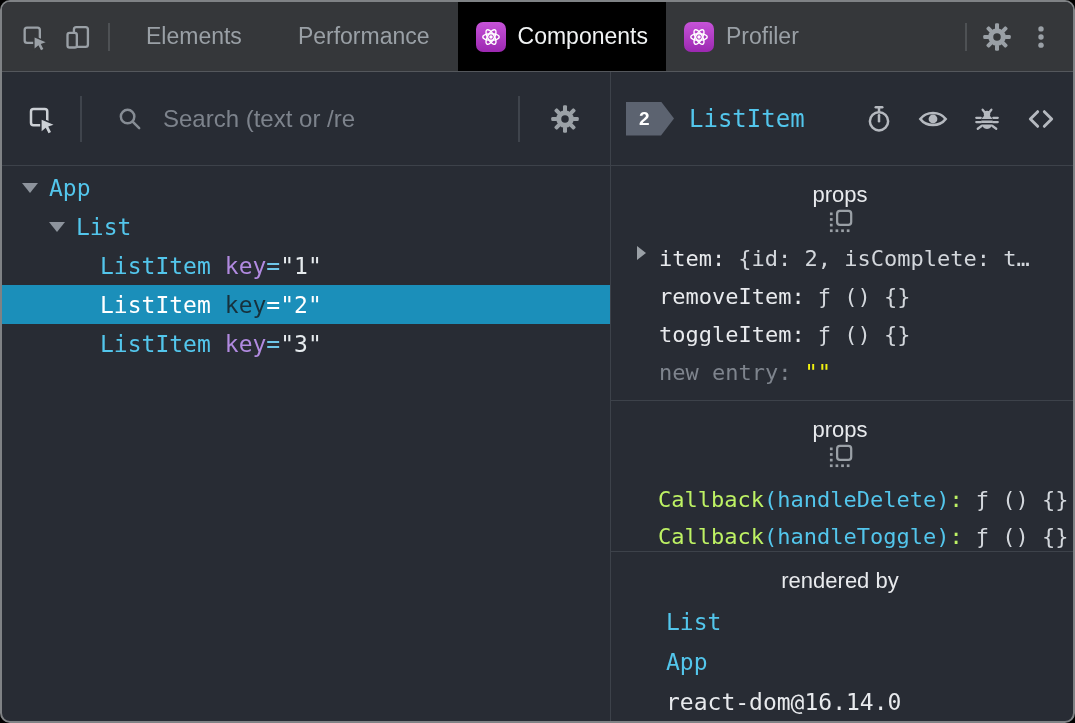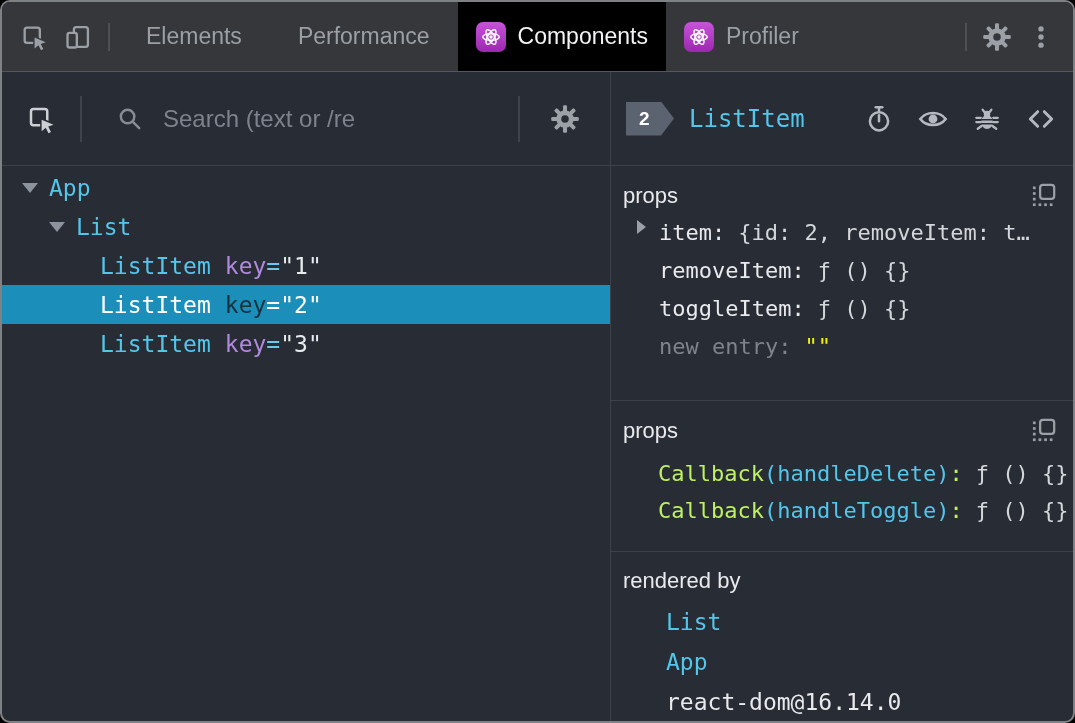--- a/index.html
+++ b/index.html
@@ -93,21 +93,21 @@
   }
   .comp-name { margin-left:15px; font-family:"DejaVu Sans Mono",monospace; font-size:24px; color:#53c6ec; }
   .rh-icons { margin-left:auto; display:flex; align-items:center; gap:23px; padding-right:16px; }
   .rh-icons .icon-btn { cursor:pointer; display:flex; }
 
   
   .section { border-bottom:1px solid #3d424a; }
   .section.props { height:235px; flex:none; }
   .section.hooks { height:151px; flex:none; }
   .section.rendered { flex:1; border-bottom:none; }
-  .sec-head { display:flex; align-items:center; justify-content:space-between; padding:16px 16px 0 12px; }
+  .sec-head { display:flex; align-items:center; justify-content:space-between; padding:16px 16px 0 12px;flex-direction:column; }
   .sec-title { color:#e8eaed; font-size:22px; }
   .sec-copy { cursor:pointer; display:flex; }
   .kv-rows { margin-top:11px; font-family:"DejaVu Sans Mono",monospace; font-size:22px; }
   .prow { height:38px; display:flex; align-items:flex-start; padding-left:26px; white-space:pre; }
   .pcaret-slot { width:22px; flex:none; display:flex; align-items:center; }
   .caret-right {
     width:0; height:0;
     border-top:7px solid transparent; border-bottom:7px solid transparent;
     border-left:9px solid #9aa0a6;
   }
@@ -328,21 +328,21 @@
                 <rect x="7.6" y="19" width="2.4" height="2.4"></rect>
                   <rect x="12.6" y="19" width="2.4" height="2.4"></rect>
                 <rect x="17.6" y="19" width="2.4" height="2.4"></rect>
               </g>
             </svg>
           </span>
         </div>
         <div class="kv-rows">
           <div class="prow">
             <span class="pcaret-slot"><span class="caret-right"></span></span>
-            <span class="pname">item</span><span class="pcolon">:</span><span class="pval">{id: 2, removeItem: t…</span>
+            <span class="pname">item</span><span class="pcolon">:</span><span class="pval">{id: 2, isComplete: t…</span>
           </div>
           <div class="prow">
             <span class="pcaret-slot"></span>
             <span class="pname">removeItem</span><span class="pcolon">:</span><span class="pval">ƒ () {}</span>
           </div>
           <div class="prow">
             <span class="pcaret-slot"></span>
             <span class="pname">toggleItem</span><span class="pcolon">:</span><span class="pval">ƒ () {}</span>
           </div>
           <div class="prow editable">

